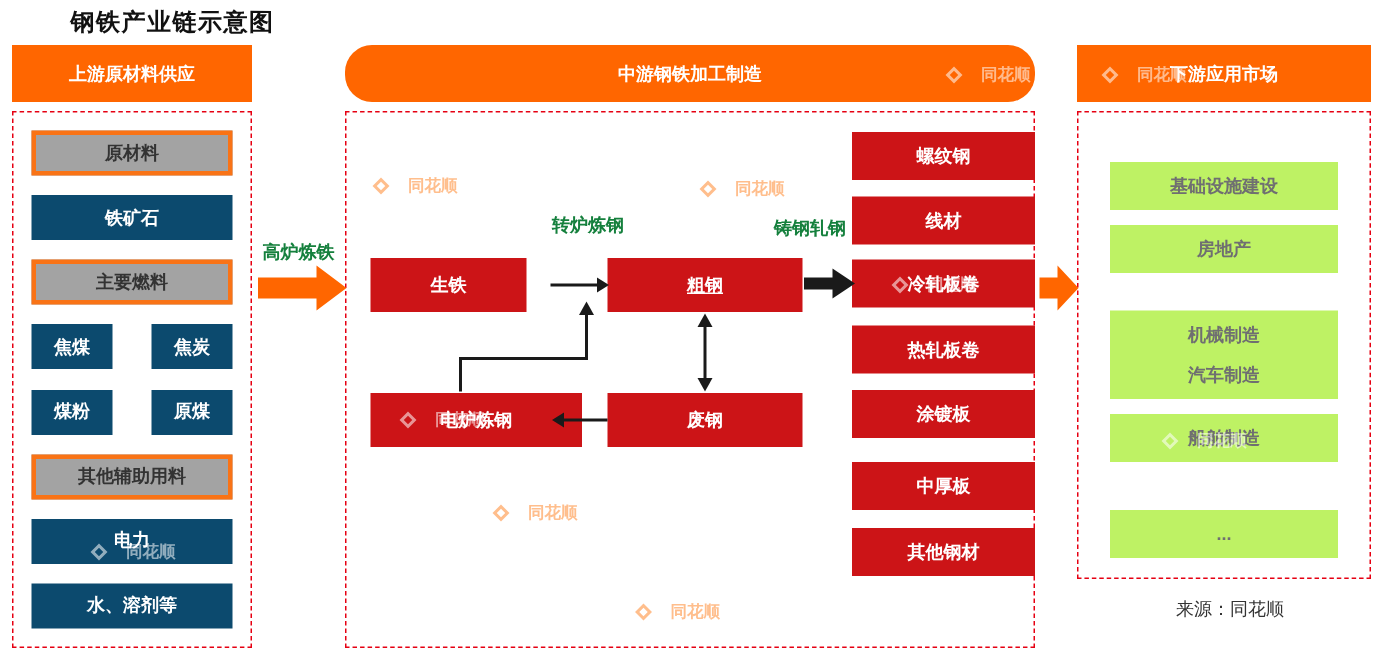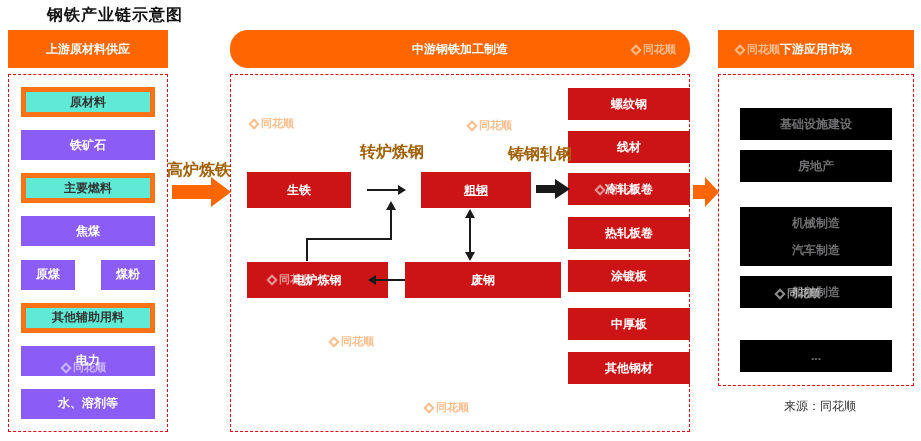--- a/index.html
+++ b/index.html
@@ -17,47 +17,47 @@
   .hdr-down { left:718px; width:196px; }
 
   .dashed { position:absolute; border:1.5px dashed #E60012; background:#fff; }
   .panel-up   { left:8px;   top:74px; width:160px; height:358px; padding:12px;
                 display:flex; flex-direction:column; justify-content:space-between; }
   .panel-mid  { left:230px; top:74px; width:460px; height:358px; }
   .panel-down { left:718px; top:74px; width:196px; height:312px; }
 
   .ubox { height:30px; display:flex; align-items:center; justify-content:center;
           font-size:12px; font-weight:bold; }
-  .ubox.white  { background:#5eead4; border:5px solid #f97316; color:#333; }
-  .ubox.orange { background:#8b5cf6; color:#fff; }
+  .ubox.white  { background:#a3a3a3; border:3px solid #f97316; color:#333; }
+  .ubox.orange { background:#0c4a6e; color:#fff; }
   .urow { display:flex; gap:26px; }
   .urow .ubox { flex:1; }
 
   .node { position:absolute; background:#CC1417; color:#fff; display:flex; align-items:center;
           justify-content:center; font-size:12px; font-weight:bold; z-index:2; }
   .n-pig   { left:247px; top:172px; width:104px; height:36px; }
-  .n-crude { left:421px; top:172px; width:110px; height:36px;text-decoration:underline; }
+  .n-crude { left:405px; top:172px; width:130px; height:36px;text-decoration:underline; }
   .n-eaf   { left:247px; top:262px; width:141px; height:36px; }
-  .n-scrap { left:405px; top:262px; width:156px; height:36px; }
+  .n-scrap { left:405px; top:262px; width:130px; height:36px; }
 
   .product { position:absolute; left:568px; width:122px; height:32px; background:#CC1417; color:#fff;
              display:flex; align-items:center; justify-content:center; font-size:12px; font-weight:bold; z-index:2;text-align:center; }
-  .market  { position:absolute; left:740px; width:152px; height:32px; background:#000000; color:#6F6F71;
+  .market  { position:absolute; left:740px; width:152px; height:32px; background:#bef264; color:#6F6F71;
              display:flex; align-items:center; justify-content:center; font-size:12px; font-weight:bold; z-index:2; }
 
-  .flabel { position:absolute; font-size:16px; font-weight:bold; color:#a16207; text-align:center; z-index:3; }
+  .flabel { position:absolute; font-size:12px; font-weight:bold; color:#15803d; text-align:center; z-index:3; }
   .l-blast { left:162px; top:160px; width:74px; }
   .l-conv  { left:350px; top:142px; width:84px; }
   .l-cast  { left:498px; top:144px; width:84px; }
 
   .arrows { position:absolute; left:0; top:0; width:921px; height:441px; z-index:4; pointer-events:none; }
 
   .source { position:absolute; left:784px; top:398px; font-size:12px; color:#333; }
 
-  .wm { position:absolute; display:flex; align-items:center; gap:3px; font-size:11px;
+  .wm { position:absolute; display:flex; align-items:center; gap:14px; font-size:11px;
         font-weight:bold; pointer-events:none; z-index:5; }
   .wm .d { width:8px; height:8px; border:2px solid currentColor; transform:rotate(45deg); }
   .wm.orange { color:rgba(255,110,0,0.45); }
   .wm.white  { color:rgba(255,255,255,0.55); }
 </style>
 </head>
 <body>
 
 <div class="canvas">
 
@@ -75,24 +75,25 @@
     <div>下游</div>
     <div>应用市场</div>
   </div>
 
   <div class="dashed panel-up">
     <div class="ubox white">原材料</div>
     <div class="ubox orange">铁矿石</div>
     <div class="ubox white">主要燃料</div>
     <div class="urow">
       <div class="ubox orange">焦煤</div>
+      <div class="ubox orange">焦炭</div>
     </div>
     <div class="urow">
+      <div class="ubox orange">煤粉</div>
       <div class="ubox orange">原煤</div>
-      <div class="ubox orange">煤粉</div>
     </div>
     <div class="ubox white">其他辅助用料</div>
     <div class="ubox orange">电力</div>
     <div class="ubox orange">水、溶剂等</div>
   </div>
 
   <div class="dashed panel-mid"></div>
 
   <div class="flabel l-blast">高炉炼铁</div>
   <div class="flabel l-conv">转炉炼钢</div>

